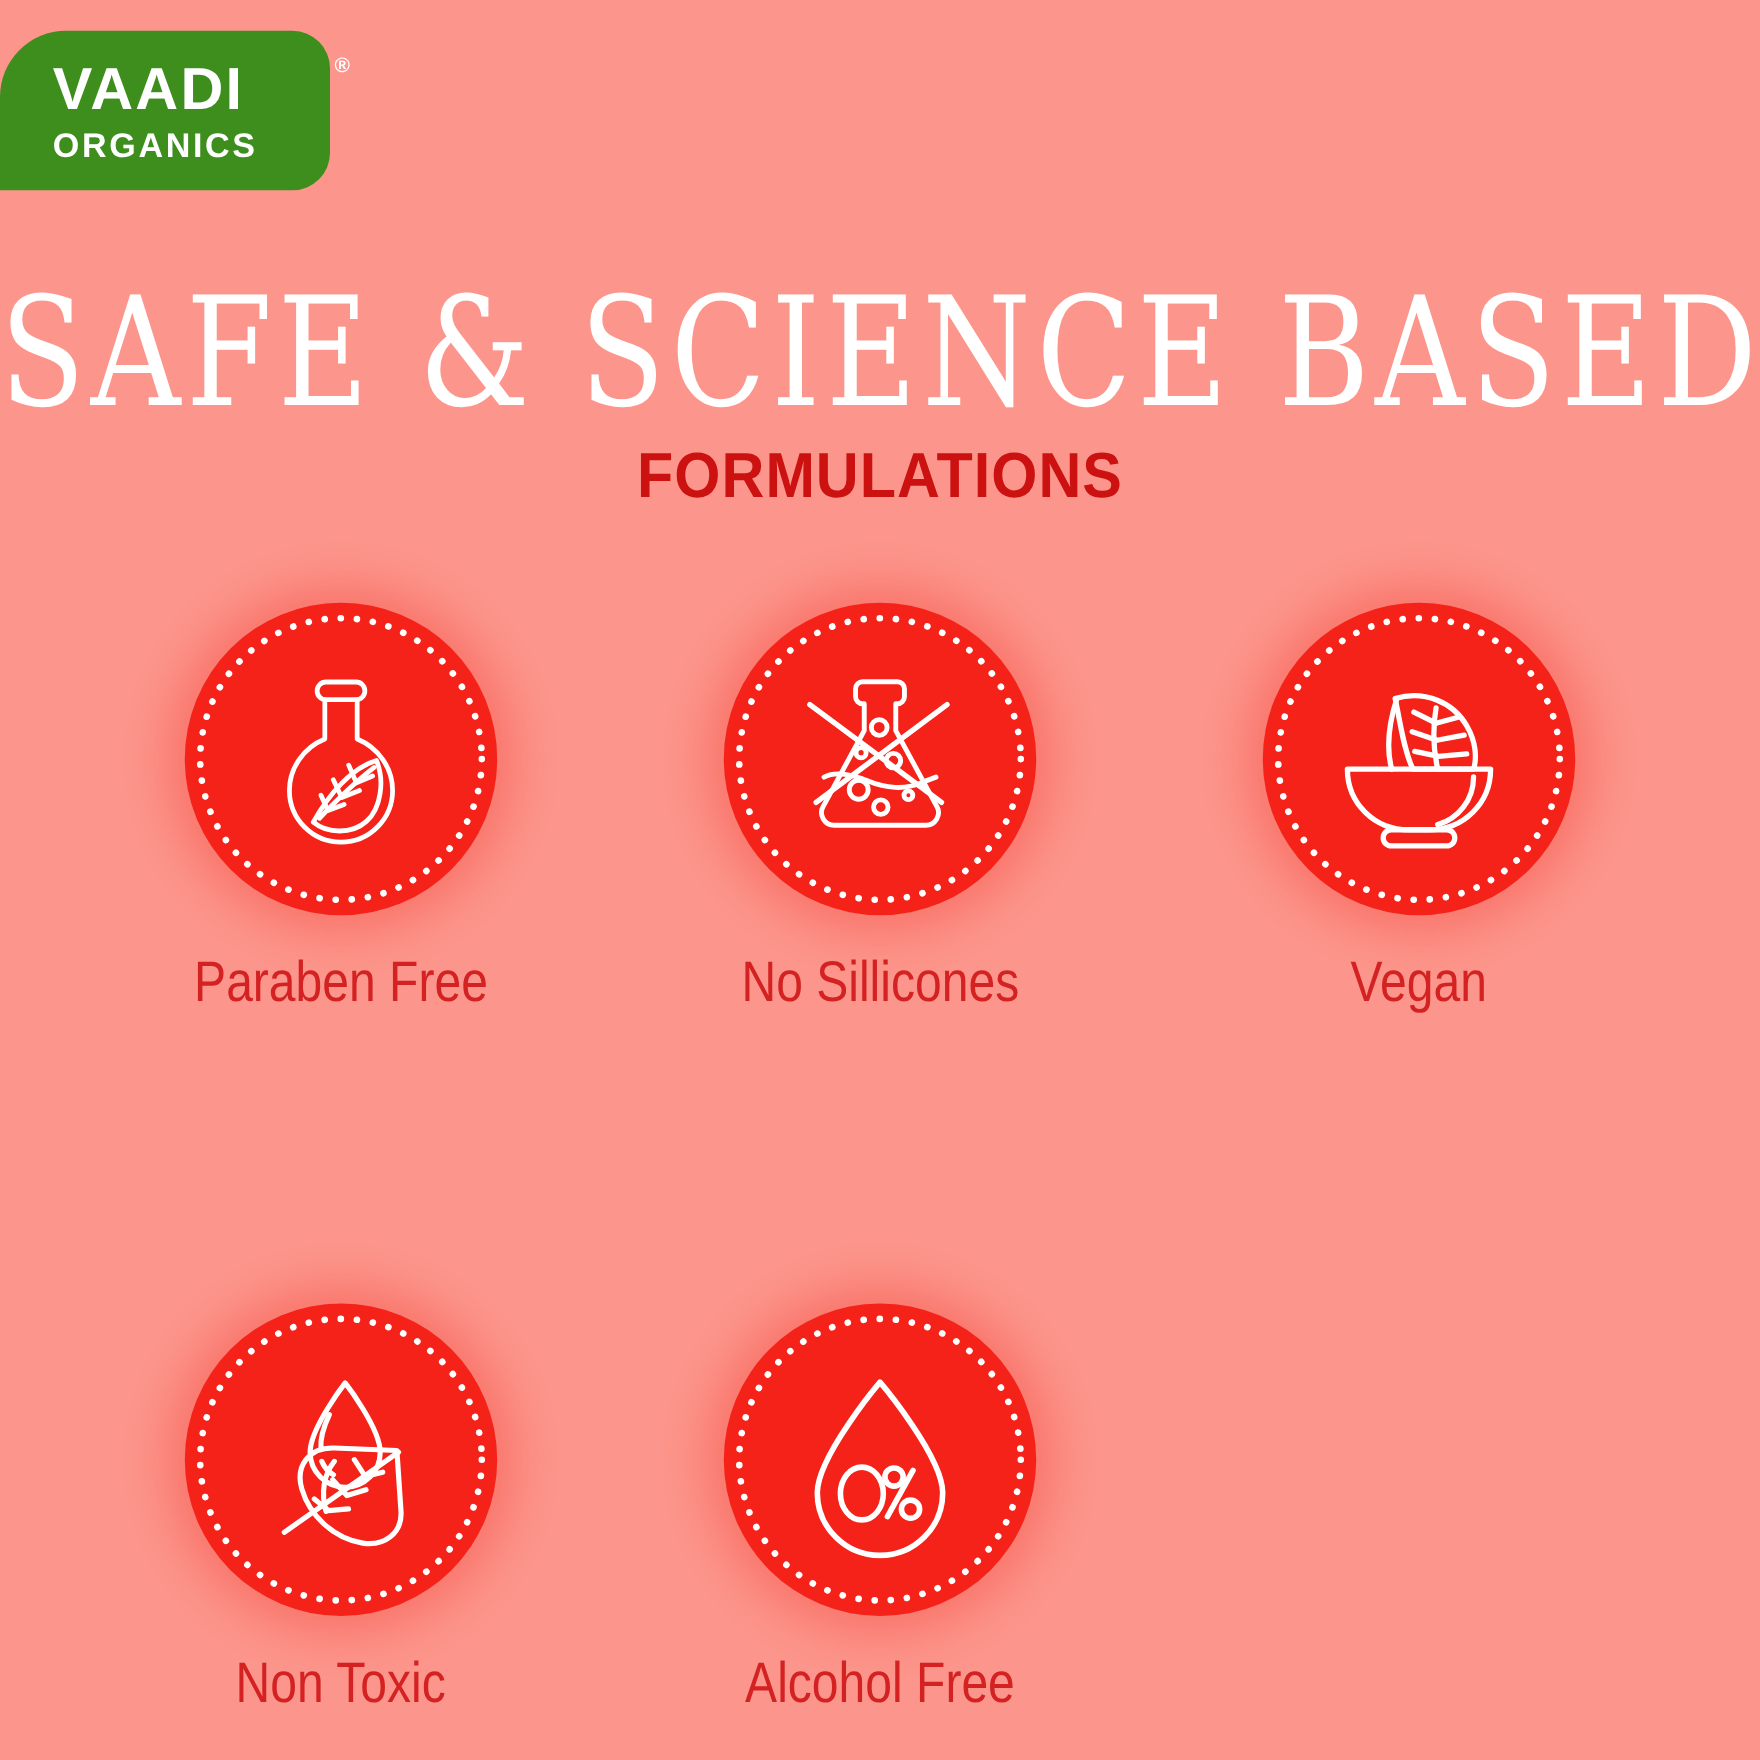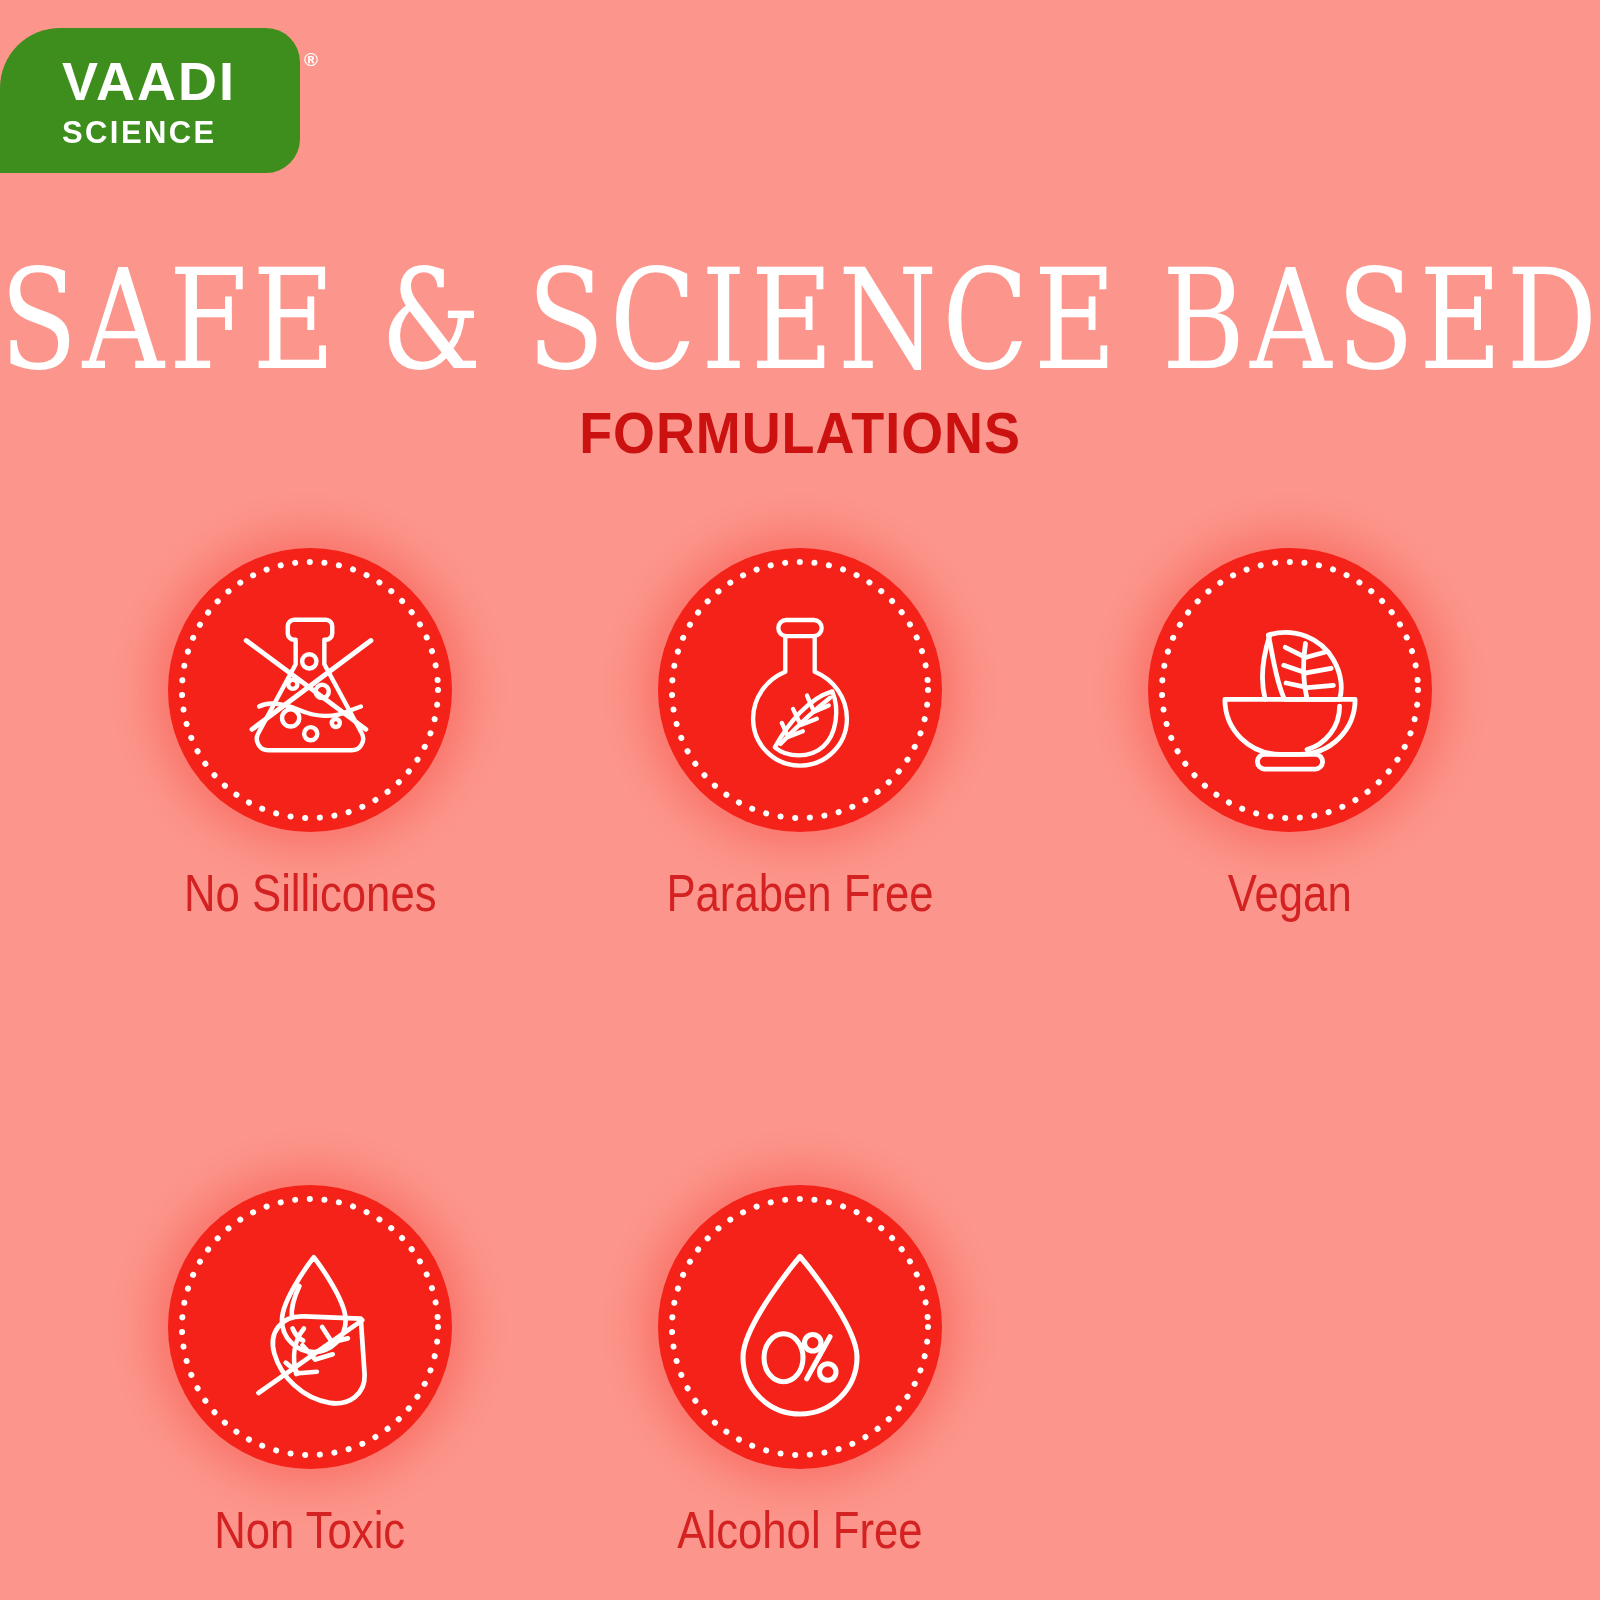--- a/index.html
+++ b/index.html
@@ -19,21 +19,21 @@
   .logo-badge {
     position: absolute;
     left: 0px;
     top: 28px;
     width: 300px;
     height: 145px;
     background: #3E8E1E;
     border-radius: 0 34px 34px 0;
     border-top-left-radius: 60px;
     box-sizing: border-box;
-    padding-left: 62px;
+    padding-left: 48px;
     display: flex;
     flex-direction: column;
     justify-content: center;
   }
   .logo-main {
     position: relative;
     display: inline-block;
     color: #FFFFFF;
     font-size: 54px;
     font-weight: 700;
@@ -140,27 +140,43 @@
   }
 </style>
 </head>
 <body>
 
 <div class="logo-badge">
   <div class="logo-main">
     <span>VAADI</span>
     <span class="logo-reg">®</span>
   </div>
-  <div class="logo-sub">SCIENCE</div>
+  <div class="logo-sub">ORGANICS</div>
 </div>
 
 <div class="headline">SAFE &amp; SCIENCE BASED</div>
 <div class="subhead">FORMULATIONS</div>
 
 <div class="grid">
+
+  <div class="feature">
+    <div class="badge">
+      <svg class="art" width="168" height="168" viewBox="0 0 120 120" fill="none" stroke="#FFFFFF" stroke-width="3.1" stroke-linecap="round" stroke-linejoin="round">
+        <rect x="44.5" y="10" width="31" height="11.5" rx="5.7"></rect>
+        <path d="M49.5 21.5 V47 C36 52.5 26.5 65.5 26.5 80.5 A33.5 33.5 0 1 0 93.5 80.5 C93.5 65.5 84 52.5 70.5 47 V21.5"></path>
+        <path d="M83 61 C88.5 74 86 92 76.5 100.5 C67 109 51 108.5 42 101 C52 83 66.5 66 83 61 Z"></path>
+        <path d="M46 98.5 C56 88 68 76 81.5 65.5"></path>
+        <path d="M60.5 85 L55 73.5 M60.5 85 L72 80.5 M70 75.5 L65 64 M70 75.5 L80.5 71 M51.5 93.5 L47 83.5 M51.5 93.5 L62 89.5"></path>
+      </svg>
+      <svg class="dot-ring" viewBox="0 0 284 284">
+        <circle cx="142" cy="142" r="128" fill="none" stroke="#FFFFFF" stroke-width="6" stroke-linecap="round" stroke-dasharray="0.1 14.6"></circle>
+      </svg>
+    </div>
+    <div class="caption">Paraben Free</div>
+  </div>
 
   <div class="feature">
     <div class="badge">
       <svg class="art" width="172" height="172" viewBox="0 0 120 120" fill="none" stroke="#FFFFFF" stroke-width="3.1" stroke-linecap="round" stroke-linejoin="round">
         <path d="M49 11 h22 a4.5 4.5 0 0 1 4.5 4.5 v5 a4.5 4.5 0 0 1 -4.5 4.5 h-1 v17 l26 48 a8 8 0 0 1 -7 12 h-58 a8 8 0 0 1 -7 -12 l26 -48 v-17 h-1 a4.5 4.5 0 0 1 -4.5 -4.5 v-5 A4.5 4.5 0 0 1 49 11 Z"></path>
         <path d="M24.5 71.5 C33 67 44 70.5 52.5 74 C63 78.5 76 80 87.5 74.5 L95.5 71.5"></path>
         <circle cx="59.5" cy="40" r="5"></circle>
         <circle cx="48" cy="56" r="3.2"></circle>
         <circle cx="68.5" cy="61" r="4.6"></circle>
         <circle cx="46.5" cy="79.5" r="6"></circle>
@@ -169,36 +185,20 @@
         <path d="M15.5 25.5 L99 87.5" stroke-width="3.4"></path>
         <path d="M102.5 25.5 L19.5 87.5" stroke-width="3.4"></path>
       </svg>
       <svg class="dot-ring" viewBox="0 0 284 284">
         <circle cx="142" cy="142" r="128" fill="none" stroke="#FFFFFF" stroke-width="6" stroke-linecap="round" stroke-dasharray="0.1 14.6"></circle>
       </svg>
     </div>
     <div class="caption">No Sillicones</div>
   </div>
 
-  <div class="feature">
-    <div class="badge">
-      <svg class="art" width="168" height="168" viewBox="0 0 120 120" fill="none" stroke="#FFFFFF" stroke-width="3.1" stroke-linecap="round" stroke-linejoin="round">
-        <rect x="44.5" y="10" width="31" height="11.5" rx="5.7"></rect>
-        <path d="M49.5 21.5 V47 C36 52.5 26.5 65.5 26.5 80.5 A33.5 33.5 0 1 0 93.5 80.5 C93.5 65.5 84 52.5 70.5 47 V21.5"></path>
-        <path d="M83 61 C88.5 74 86 92 76.5 100.5 C67 109 51 108.5 42 101 C52 83 66.5 66 83 61 Z"></path>
-        <path d="M46 98.5 C56 88 68 76 81.5 65.5"></path>
-        <path d="M60.5 85 L55 73.5 M60.5 85 L72 80.5 M70 75.5 L65 64 M70 75.5 L80.5 71 M51.5 93.5 L47 83.5 M51.5 93.5 L62 89.5"></path>
-      </svg>
-      <svg class="dot-ring" viewBox="0 0 284 284">
-        <circle cx="142" cy="142" r="128" fill="none" stroke="#FFFFFF" stroke-width="6" stroke-linecap="round" stroke-dasharray="0.1 14.6"></circle>
-      </svg>
-    </div>
-    <div class="caption">Paraben Free</div>
-  </div>
-
 
   <div class="feature">
     <div class="badge">
       <svg class="art" width="186" height="186" viewBox="0 0 120 120" fill="none" stroke="#FFFFFF" stroke-width="3.1" stroke-linecap="round" stroke-linejoin="round">
 
         <path d="M46 24.5 C63 19.5 80 26.5 88 40.5 C93.5 50 94 59.5 92 66 L56.5 66 C51 55 49 38 46 24.5 Z"></path>
         <path d="M47 24.5 C43 37 40.5 53 44 66"></path>
         <path d="M70 30 C68 42 68.5 55 71 66"></path>
         <path d="M70 39 L57 32.5 M70 39 L83 35.5 M70.5 49 L56 44 M70.5 49 L86.5 46 M71.5 58.5 L57.5 55.5 M71.5 58.5 L88 57"></path>
 

